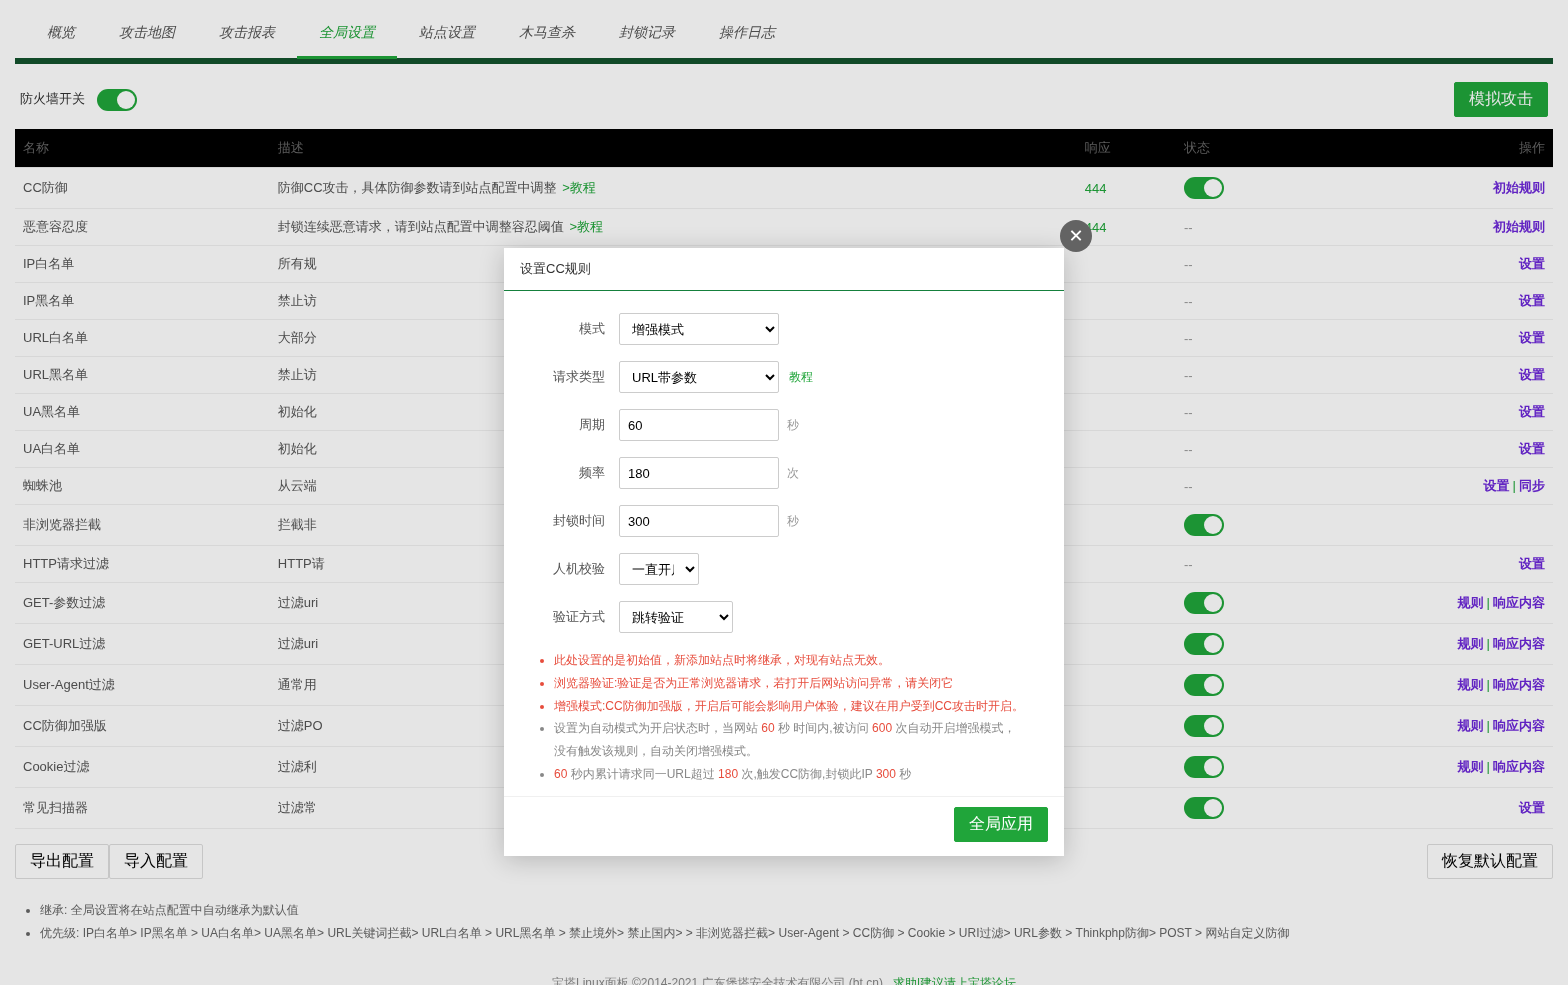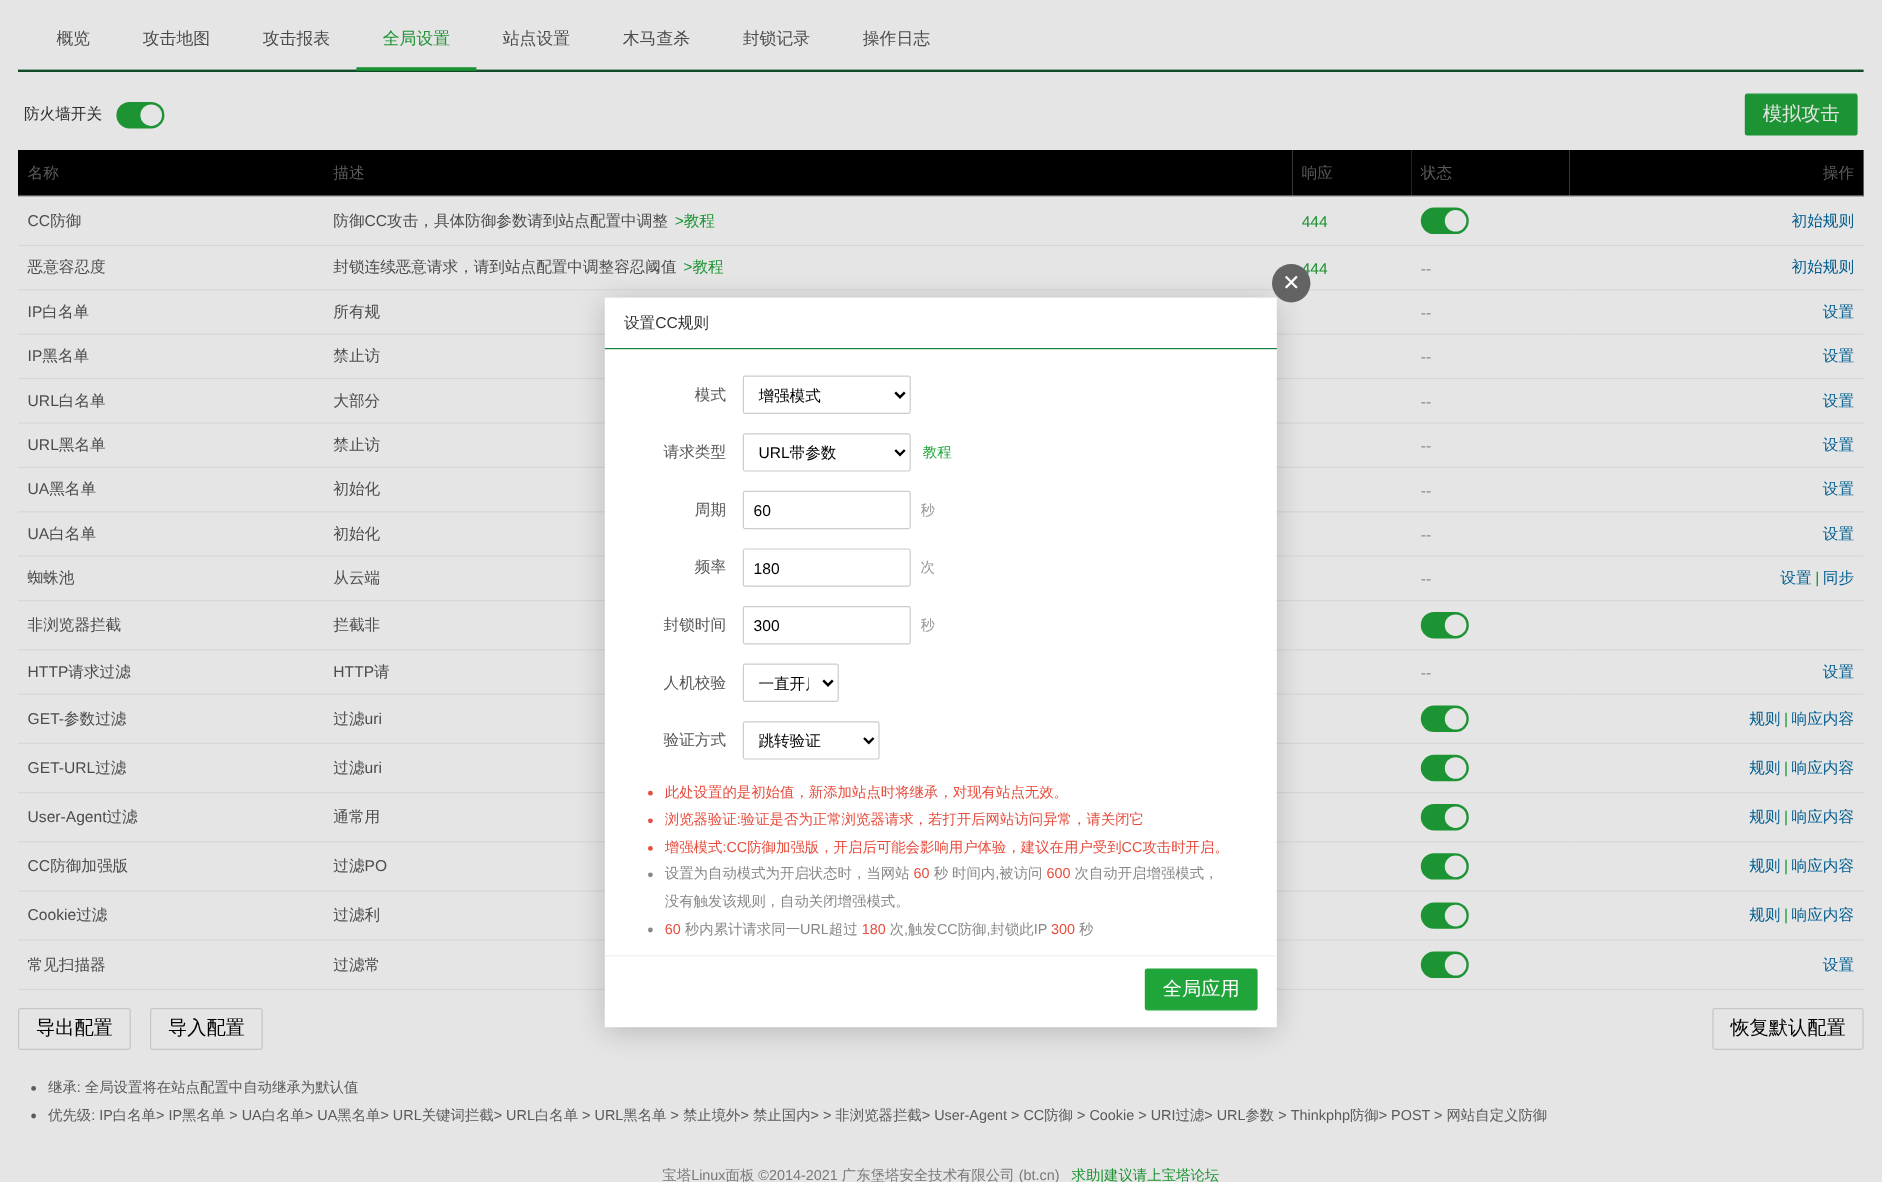--- a/index.html
+++ b/index.html
@@ -1,62 +1,62 @@
 <!DOCTYPE html>
 <html><head>
   <meta charset="utf-8">
   <style>
     * { margin: 0; padding: 0; box-sizing: border-box; }
     body { font-family: -apple-system, "Microsoft YaHei", sans-serif; font-size: 13px; color: #333; background: #fff; }
     
     .overlay { position: fixed; top: 0; left: 0; right: 0; bottom: 0; background: rgba(0,0,0,0.1); z-index: 100; }
     .page { padding: 10px 15px; }
     
-    .tabs { display: flex; border-bottom: 2px solid #14532d; margin-bottom: 15px; padding: 0 10px; }
+    .tabs { display: flex; border-bottom: 6px solid #14532d; margin-bottom: 15px; padding: 0 10px; font-style: italic; }
     .tab { padding: 14px 22px; cursor: pointer; color: #555; font-size: 14px; }
     .tab.active { color: #20a53a; border-bottom: 3px solid #20a53a; margin-bottom: -1px; font-weight: 500; }
     
     .toolbar { display: flex; justify-content: space-between; align-items: center; margin: 18px 5px 12px; }
     .fw-label { font-size: 13px; color: #333; margin-right: 8px; }
     
     .toggle { display: inline-block; width: 40px; height: 22px; border-radius: 11px; background: #20a53a; position: relative; cursor: pointer; vertical-align: middle; }
     .toggle::after { content: ''; position: absolute; width: 18px; height: 18px; border-radius: 50%; background: #fff; top: 2px; right: 2px; }
     
     .btn { padding: 6px 14px; border: 1px solid #ddd; background: #fff; border-radius: 2px; cursor: pointer; font-size: 16px; }
     .btn.green { background: #20a53a; color: #fff; border-color: #20a53a; }
     
     table { width: 100%; border-collapse: collapse; }
     th { text-align: left; padding: 10px 8px; background: #000000; color: #666; font-weight: normal; border-bottom: 1px solid #eee; }
     th:nth-child(3), th:nth-child(4) { text-align: left; }
     th:nth-child(5) { text-align: right; }
     td { padding: 9px 8px; border-bottom: 1px solid #f0f0f0; color: #555; }
     td.resp { color: #20a53a; font-weight: 500; }
     td.state-dash { color: #999; }
     td.actions { text-align: right; }
-    td.actions a { color: #0369a1; text-decoration: none; cursor: pointer; }
+    td.actions a { color: #6d28d9; text-decoration: none; cursor: pointer; font-weight: bold; }
     td.actions .sep { color: #20a53a; margin: 0 3px; }
     .tutorial-link { color: #20a53a; text-decoration: none; margin-left: 2px; }
     
     .bottom-btns { margin-top: 15px; display: flex; justify-content: space-between; }
-    .bottom-btns .left { display: flex; gap: 16px; }
+    .bottom-btns .left { display: flex; gap: 0; }
     
     .notes { margin-top: 20px; padding-left: 20px; color: #666; font-size: 12px; line-height: 1.9; }
     .notes li { list-style: disc; margin-left: 5px; }
     
     .footer { text-align: center; margin-top: 30px; color: #888; font-size: 12px; }
     .footer a { color: #20a53a; text-decoration: none; }
     
     
     .modal { position: fixed; top: 248px; left: 50%; transform: translateX(-50%); width: 560px; background: #fff; box-shadow: 0 4px 24px rgba(0,0,0,0.2); z-index: 200; }
     .modal-header { padding: 12px 16px; border-bottom: 1px solid #15803d; font-size: 13px; color: #333; }
     .modal-close { position: absolute; top: -28px; right: -28px; width: 32px; height: 32px; border-radius: 50%; background: #636363; color: #fff; display: flex; align-items: center; justify-content: center; cursor: pointer; font-size: 18px; }
     .modal-body { padding: 22px 30px 10px; }
     .form-row { display: flex; align-items: center; margin-bottom: 16px; }
     .form-label { width: 85px; text-align: right; padding-right: 14px; color: #555; font-size: 13px; }
-    .form-control { width: 140px; padding: 6px 8px; border: 1px solid #ccc; border-radius: 2px; font-size: 13px; height: 32px; }
+    .form-control { width: 160px; padding: 6px 8px; border: 1px solid #ccc; border-radius: 2px; font-size: 13px; height: 32px; }
     select.form-control { background: #fff; }
     .form-unit { margin-left: 8px; color: #999; font-size: 12px; }
     .form-link { margin-left: 10px; color: #20a53a; text-decoration: none; font-size: 12px; }
     
     .modal-notes { margin: 10px 0 0 0; padding-left: 20px; font-size: 12px; line-height: 1.9; }
     .modal-notes li { list-style: disc; }
     .modal-notes .red { color: #e74c3c; }
     .modal-notes .grey { color: #888; }
     .hl { color: #e74c3c; }
     

